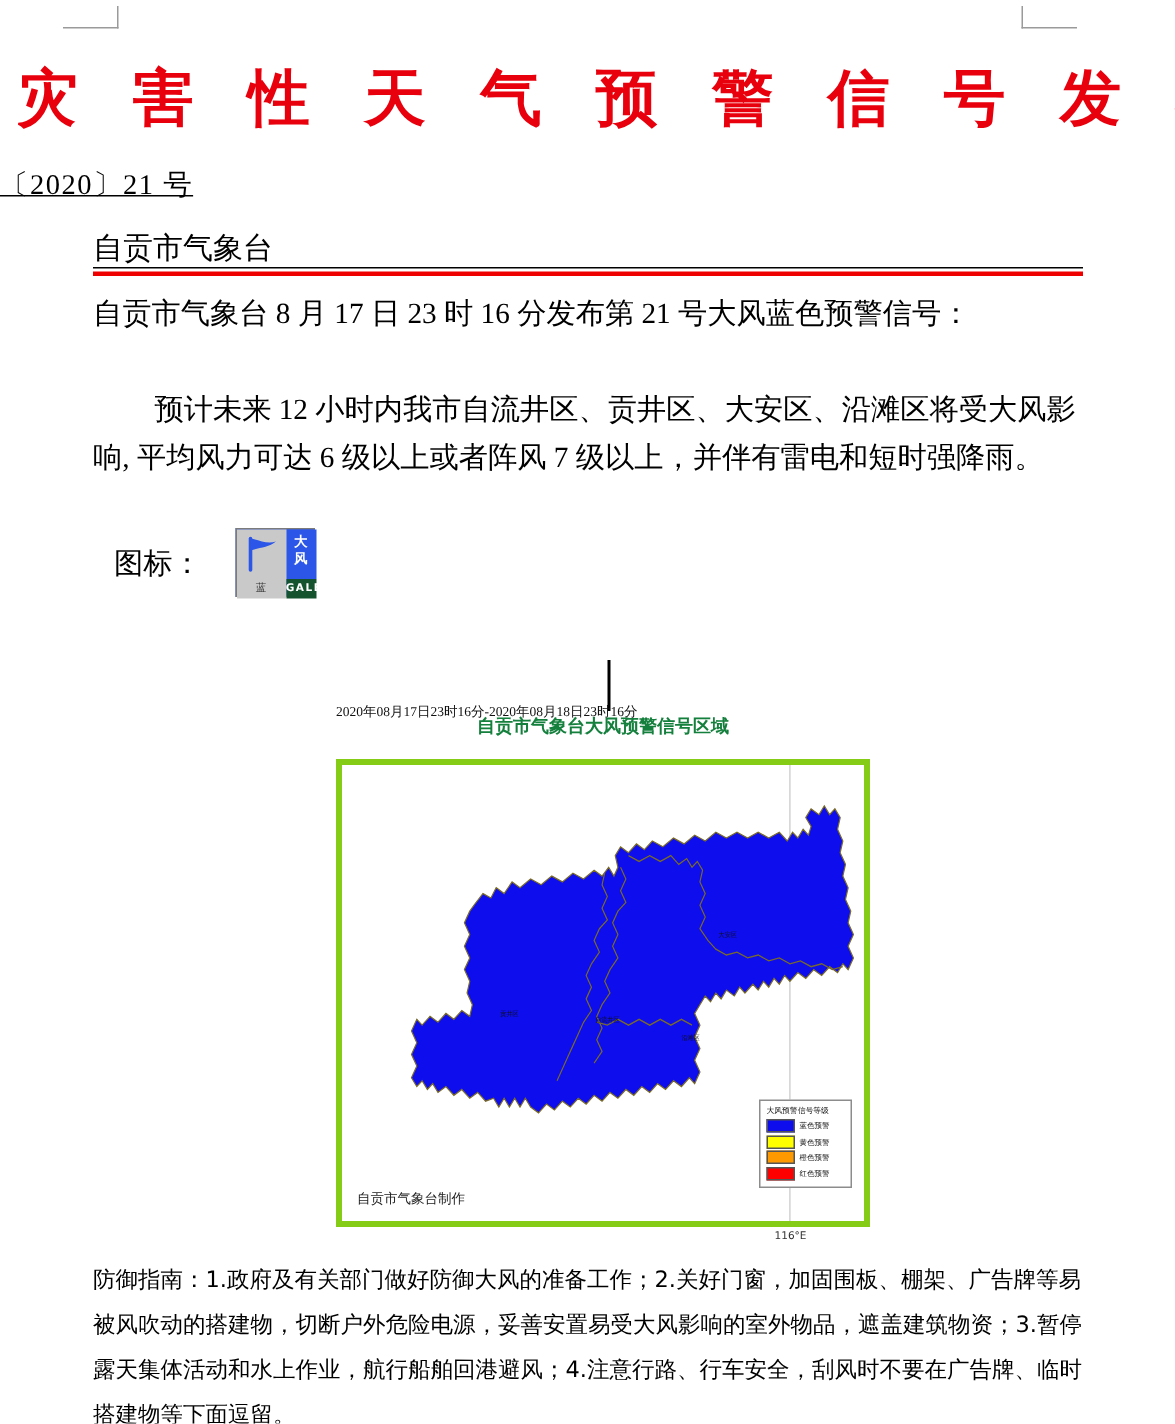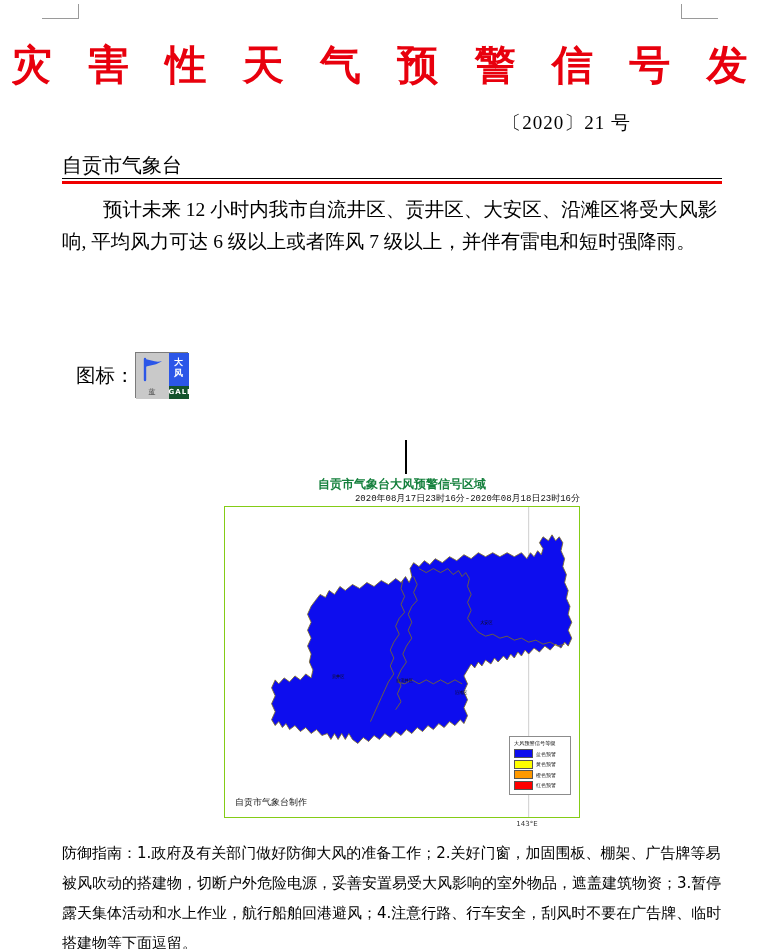--- a/index.html
+++ b/index.html
@@ -42,23 +42,24 @@
     text-indent: 11px;
     font-family: "DejaVu Serif", "Liberation Serif", serif;
     white-space: nowrap;
   }
 
   .doc-number {
     position: absolute;
     top: 110px;
     left: 0;
     width: 631px;
-    text-align: right;
+    text-align: left;
     font-size: 19px;
     letter-spacing: 1px;
+    text-decoration: underline;
   }
 
   
   .issuer-row {
     position: absolute;
     top: 152px;
     left: 62px;
     width: 660px;
     display: flex;
     justify-content: space-between;
@@ -86,31 +87,31 @@
   
   .body-text {
     position: absolute;
     top: 194px;
     left: 62px;
     width: 662px;
     font-size: 19.5px;
     line-height: 32px;
   }
   .body-text p { margin: 0; }
-  .body-text p.indent { text-indent: 2.1em; }
+  .body-text p.indent { text-indent: 2.1em; margin-top: 32px; }
 
   
   .icon-row {
     position: absolute;
     top: 352px;
     left: 76px;
     display: flex;
     align-items: center;
   }
-  .icon-label { font-size: 19.5px; }
+  .icon-label { font-size: 19.5px; margin-right: 22px; }
 
   .gale-icon {
     width: 53px;
     height: 46px;
     display: grid;
     grid-template-columns: 33px 20px;
     grid-template-rows: 33px 13px;
     border: 1px solid #7b7b7b;
     box-sizing: border-box;
     background: #2b56e8;
@@ -168,36 +169,36 @@
     left: 224px;
     width: 356px;
     text-align: center;
     color: #15803d;
     font-size: 12px;
     font-weight: bold;
     font-family: "DejaVu Sans", sans-serif;
   }
   .map-subtitle {
     position: absolute;
-    top: 492px;
+    top: 468px;
     left: 224px;
     width: 356px;
-    text-align: right;
+    text-align: left;
     color: #111;
     font-size: 9px;
-    font-family: Liberation Mono, monospace;
+    font-family: Liberation Serif, serif;
   }
 
   .map-frame {
     position: absolute;
     left: 224px;
     top: 506px;
     width: 356px;
     height: 312px;
-    border: 1px solid #84cc16;
+    border: 4px solid #84cc16;
     box-sizing: border-box;
     background: #ffffff;
     overflow: hidden;
     padding-left: 34px;
   }
   .map-svg { display: block; width: 100%; height: 100%; }
 
   .map-credit {
     position: absolute;
     left: 10px;
@@ -276,20 +277,21 @@
 <div class="doc-title">灾 害 性 天 气 预 警 信 号 发 布 单</div>
 <div class="doc-number">〔2020〕21 号</div>
 
 <div class="issuer-row">
   <span>自贡市气象台</span>
 </div>
 <div class="rule-black"></div>
 <div class="rule-red"></div>
 
 <div class="body-text">
+  <p>自贡市气象台 8 月 17 日 23 时 16 分发布第 21 号大风蓝色预警信号：</p>
   <p class="indent">预计未来 12 小时内我市自流井区、贡井区、大安区、沿滩区将受大风影响, 平均风力可达 6 级以上或者阵风 7 级以上，并伴有雷电和短时强降雨。</p>
 </div>
 
 <div class="icon-row">
   <span class="icon-label">图标：</span>
   <div class="gale-icon">
     <div class="gi-flag">
       <svg width="25" height="25" viewBox="0 0 25 25">
         <path d="M5,2 L5,23" stroke="#2b56e8" stroke-width="2.4" fill="none" stroke-linecap="round"></path>
         <path d="M5,2 C11,3 16,6 22,4 C17,8 11,8 5,10 Z" fill="#2b56e8"></path>
@@ -363,17 +365,17 @@
       <span class="legend-swatch" style="background:#ff9900"></span>
       <span class="legend-text">橙色预警</span>
     </div>
     <div class="legend-row">
       <span class="legend-swatch" style="background:#ff0000"></span>
       <span class="legend-text">红色预警</span>
     </div>
   </div>
 </div>
 
-<div class="lon-label">143°E</div>
+<div class="lon-label">116°E</div>
 
 <div class="guidance">
   <p>防御指南：1.政府及有关部门做好防御大风的准备工作；2.关好门窗，加固围板、棚架、广告牌等易被风吹动的搭建物，切断户外危险电源，妥善安置易受大风影响的室外物品，遮盖建筑物资；3.暂停露天集体活动和水上作业，航行船舶回港避风；4.注意行路、行车安全，刮风时不要在广告牌、临时搭建物等下面逗留。</p>
 </div>
 
 </body></html>

